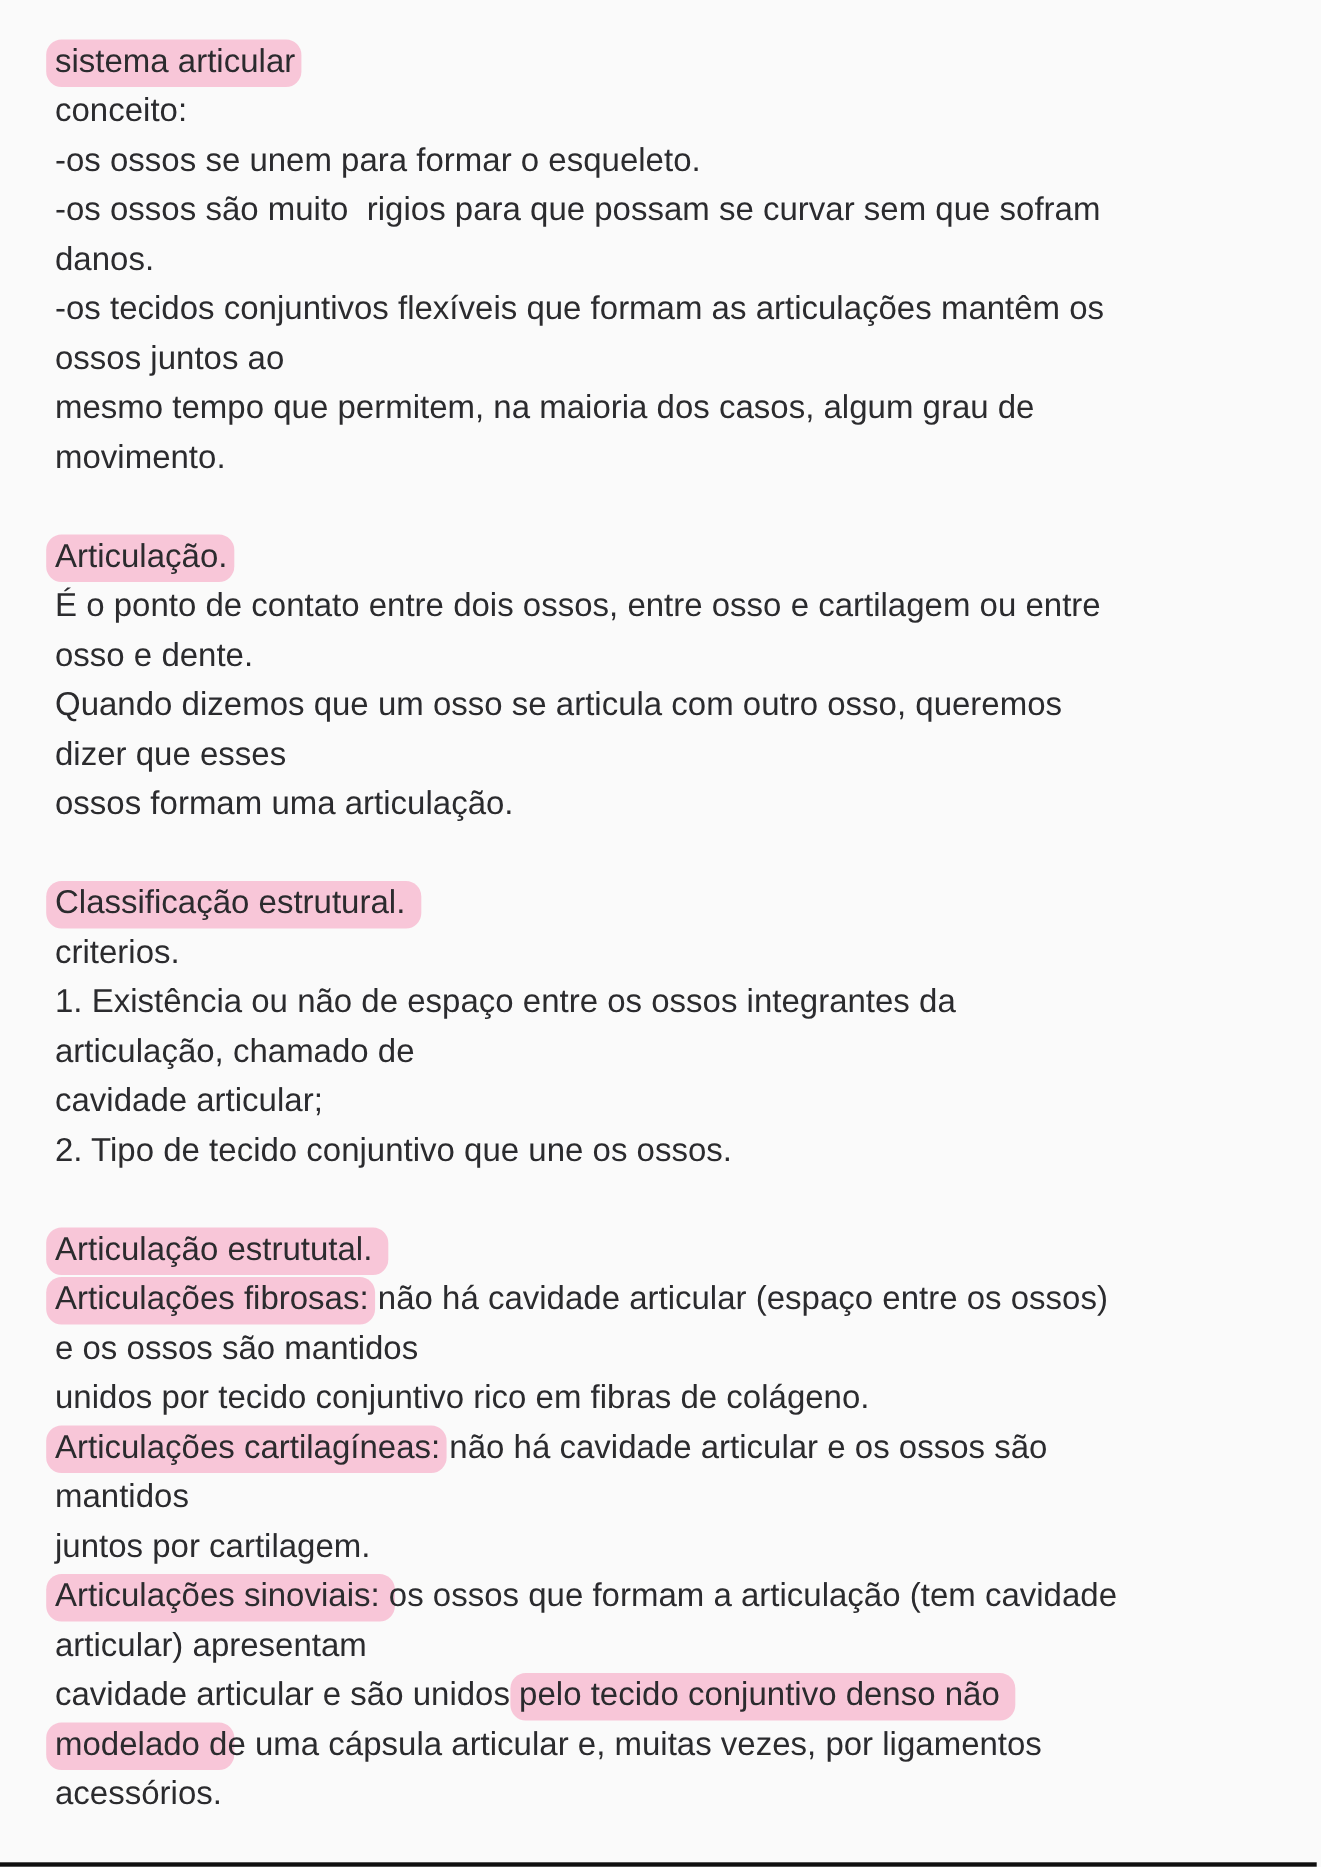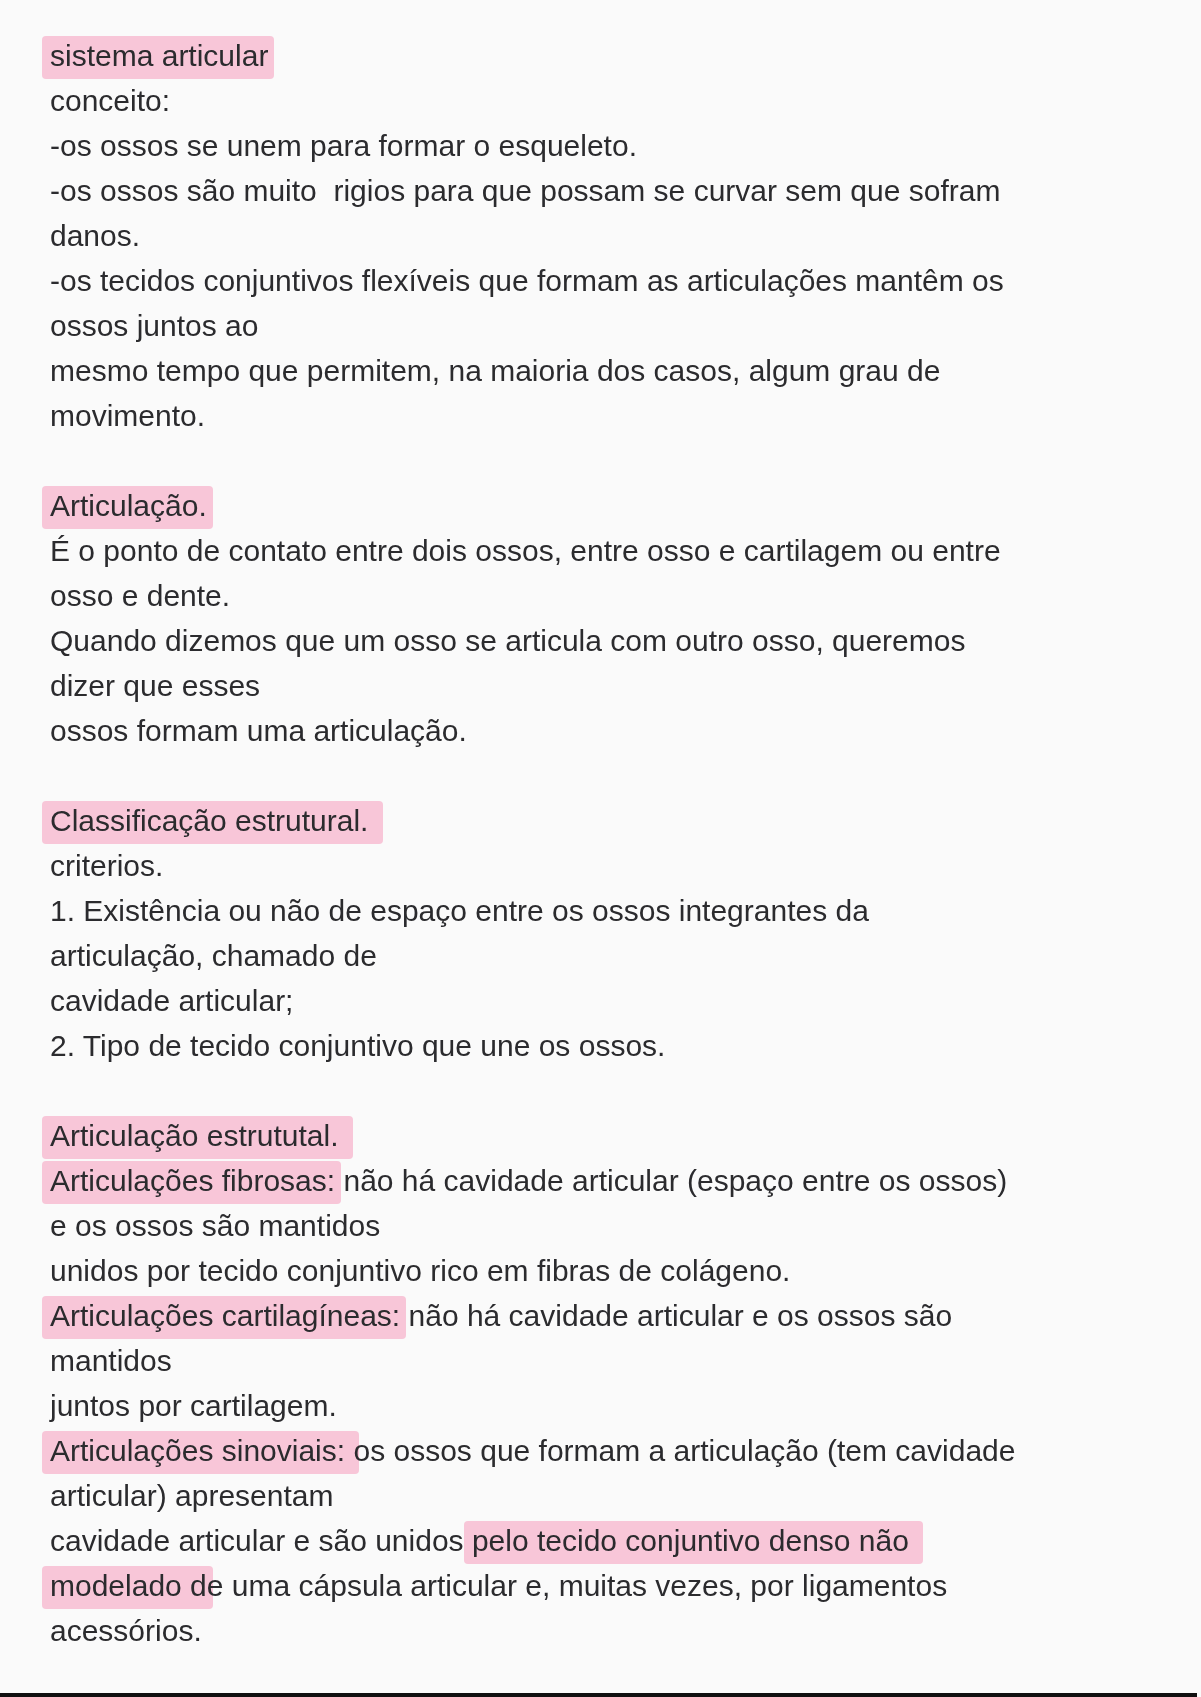--- a/index.html
+++ b/index.html
@@ -24,21 +24,21 @@
     color: var(--fg, #2b2b2e);
     white-space: pre;
   }
   .line {
     height: 45px;
   }
   .hl {
     background: var(--hl, #f8c6d8);
     padding: 3px 6px 7px 8px;
     margin: 0 -6px 0 -8px;
-    border-radius: 4px;
+    border-radius: 14px;
   }
   .bottom-bar {
     position: absolute;
     left: 0;
     bottom: 0;
     width: 1197px;
     height: 4px;
     background: var(--bar, #101010);
   }
 </style>

